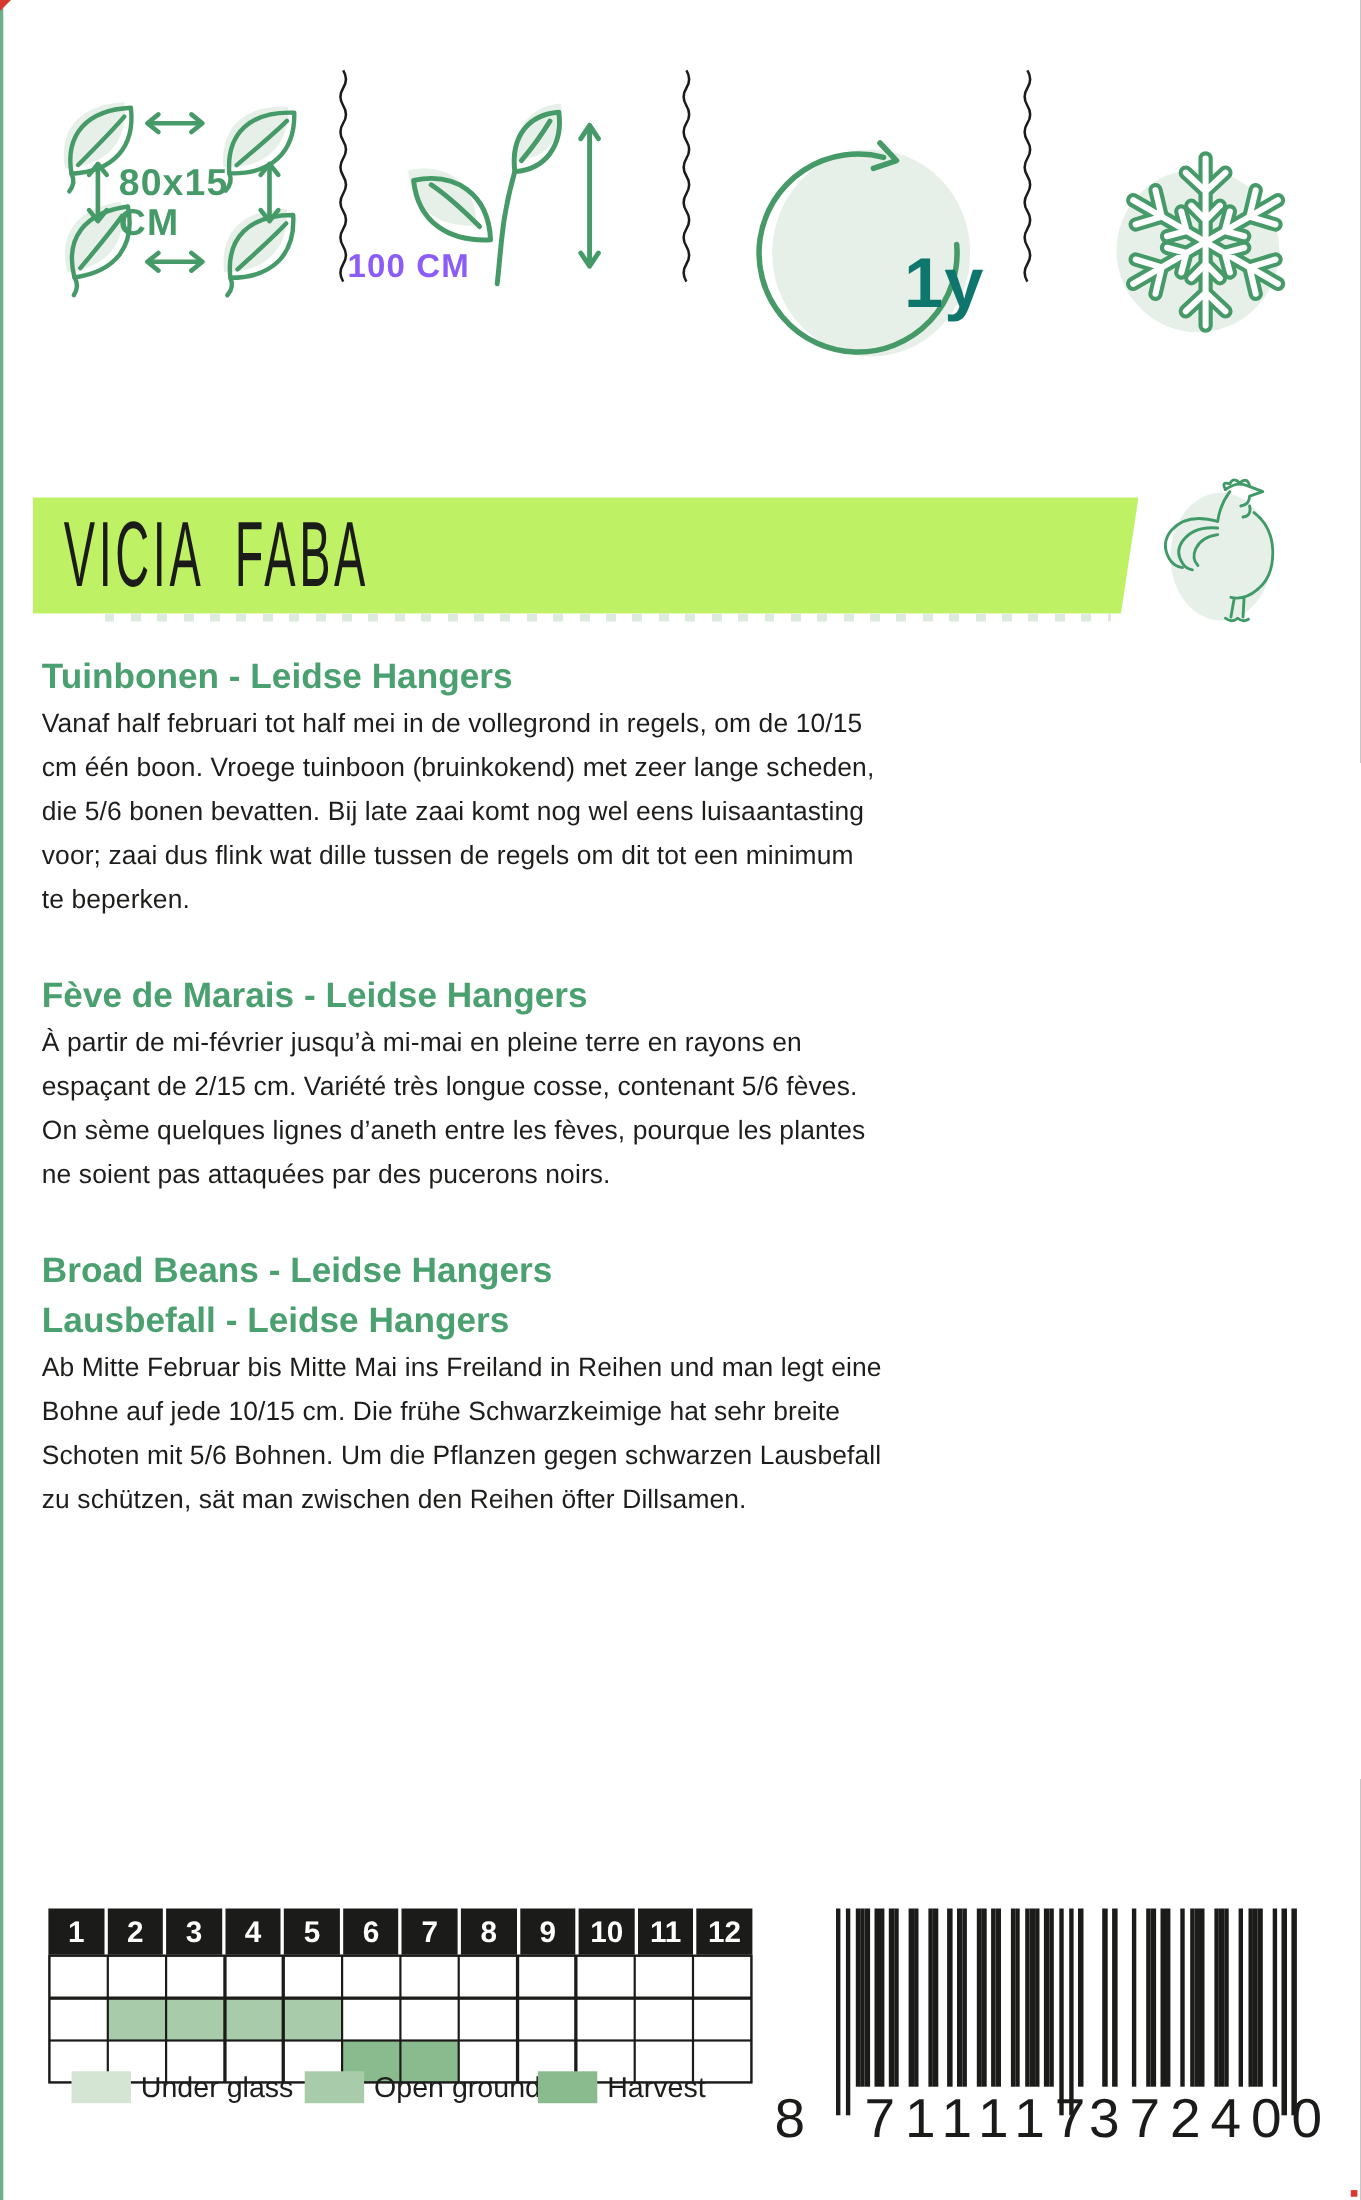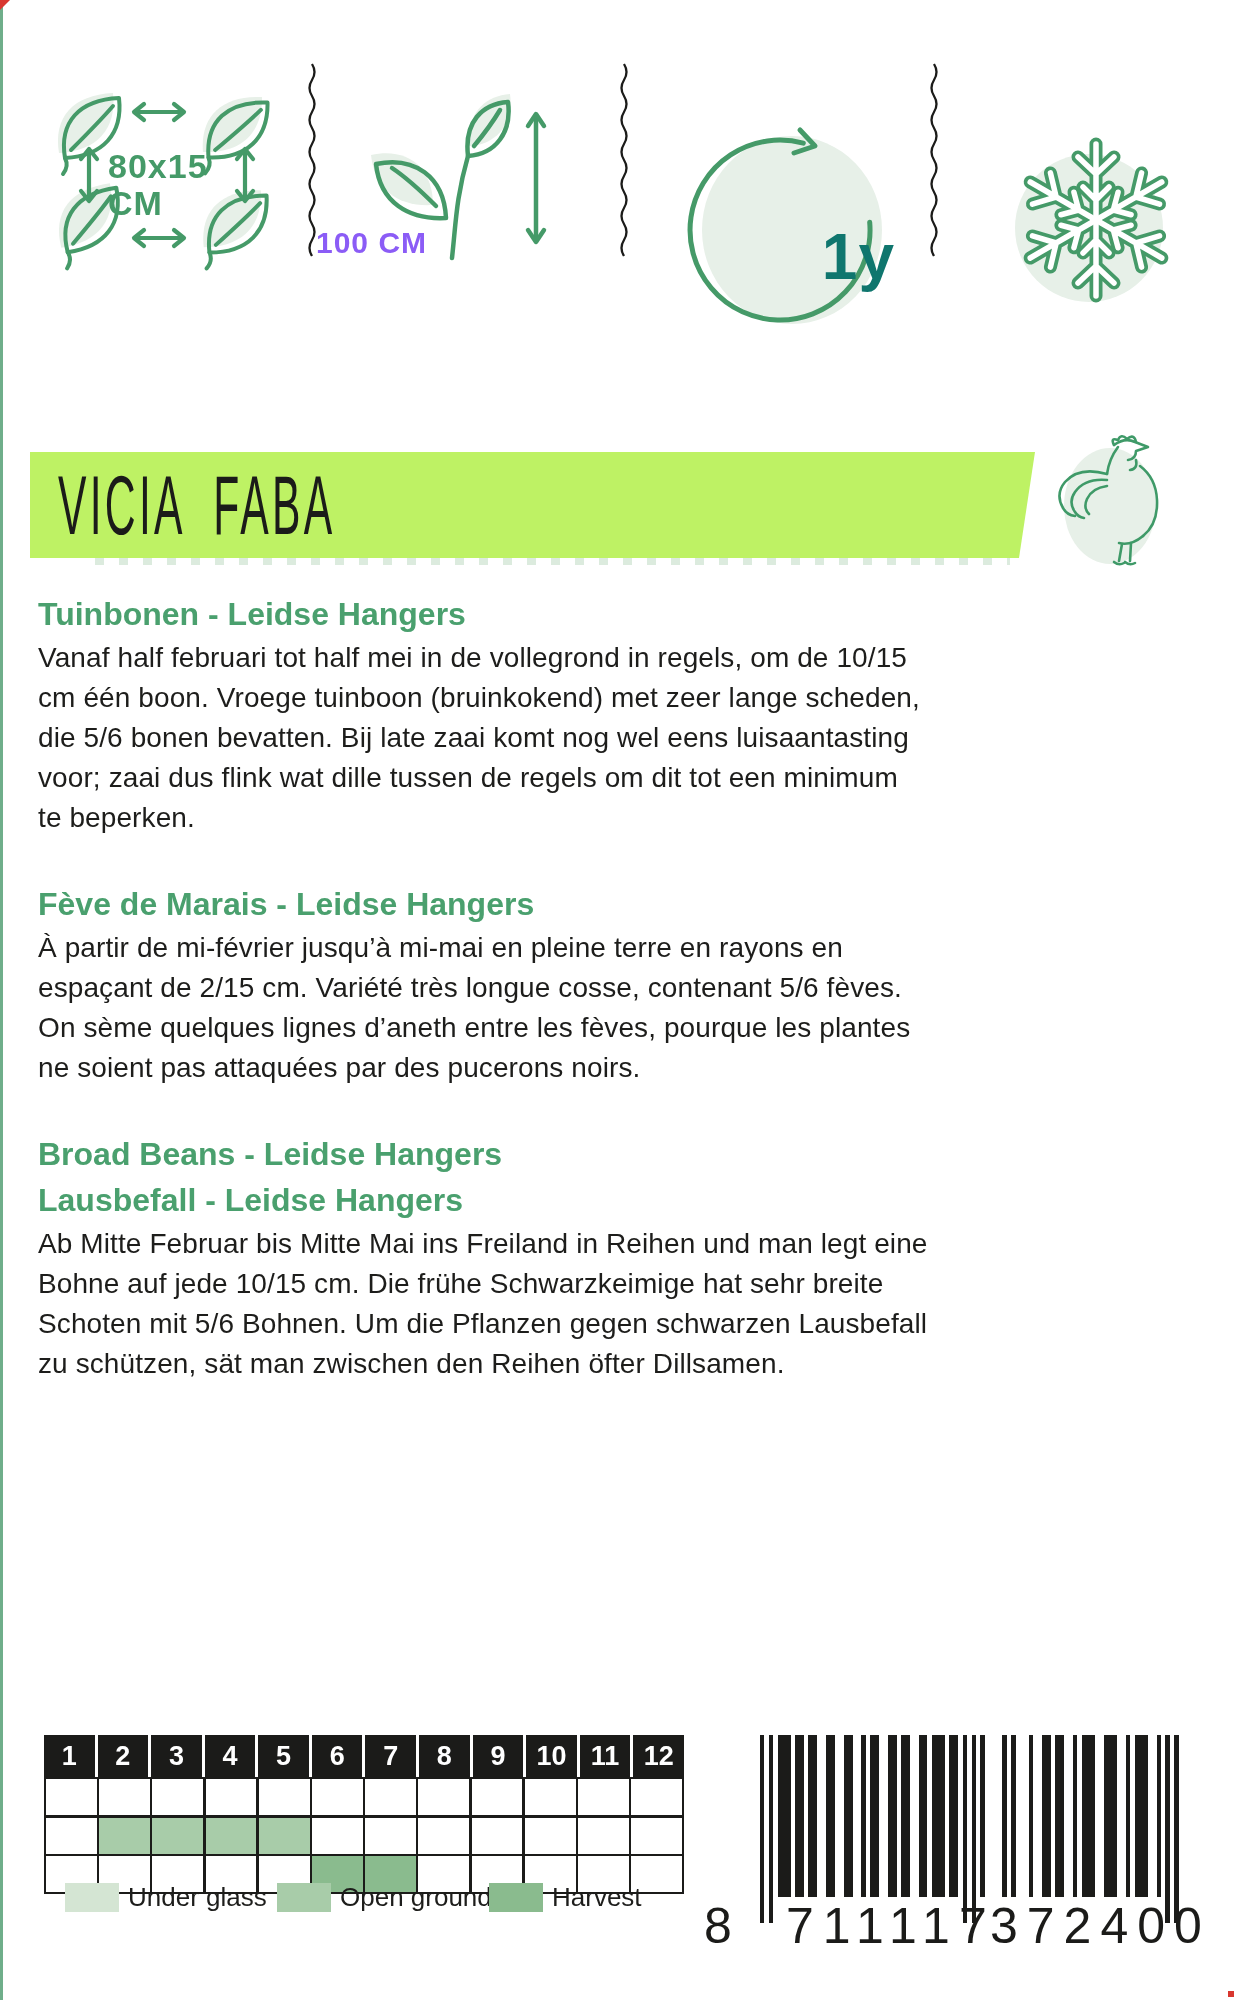--- a/index.html
+++ b/index.html
@@ -47,21 +47,21 @@
     white-space:nowrap;
   }
   .rooster{position:absolute;left:1048px;top:426px;overflow:visible;}
 
   
   .sections{position:absolute;left:38px;top:592px;width:1172px;}
   .sec h2{
     margin:0 0 2px 0;color:#4aa06e;font-size:32px;line-height:44px;font-weight:700;
   }
   .sec p{
-    margin:0 0 44px 0;font-size:28px;line-height:40px;color:#1d1d1b;
+    margin:0 0 44px 0;font-size:24px;line-height:40px;color:#1d1d1b;
     white-space:pre-line;letter-spacing:0.1px;
   }
 
   
   .calendar{position:absolute;left:44px;top:1735px;width:640px;}
   .cal-header{
     display:grid;grid-template-columns:repeat(12,1fr);gap:3px;
   }
   .cal-head{
     background:#1b1b19;color:#ffffff;height:42px;line-height:42px;

